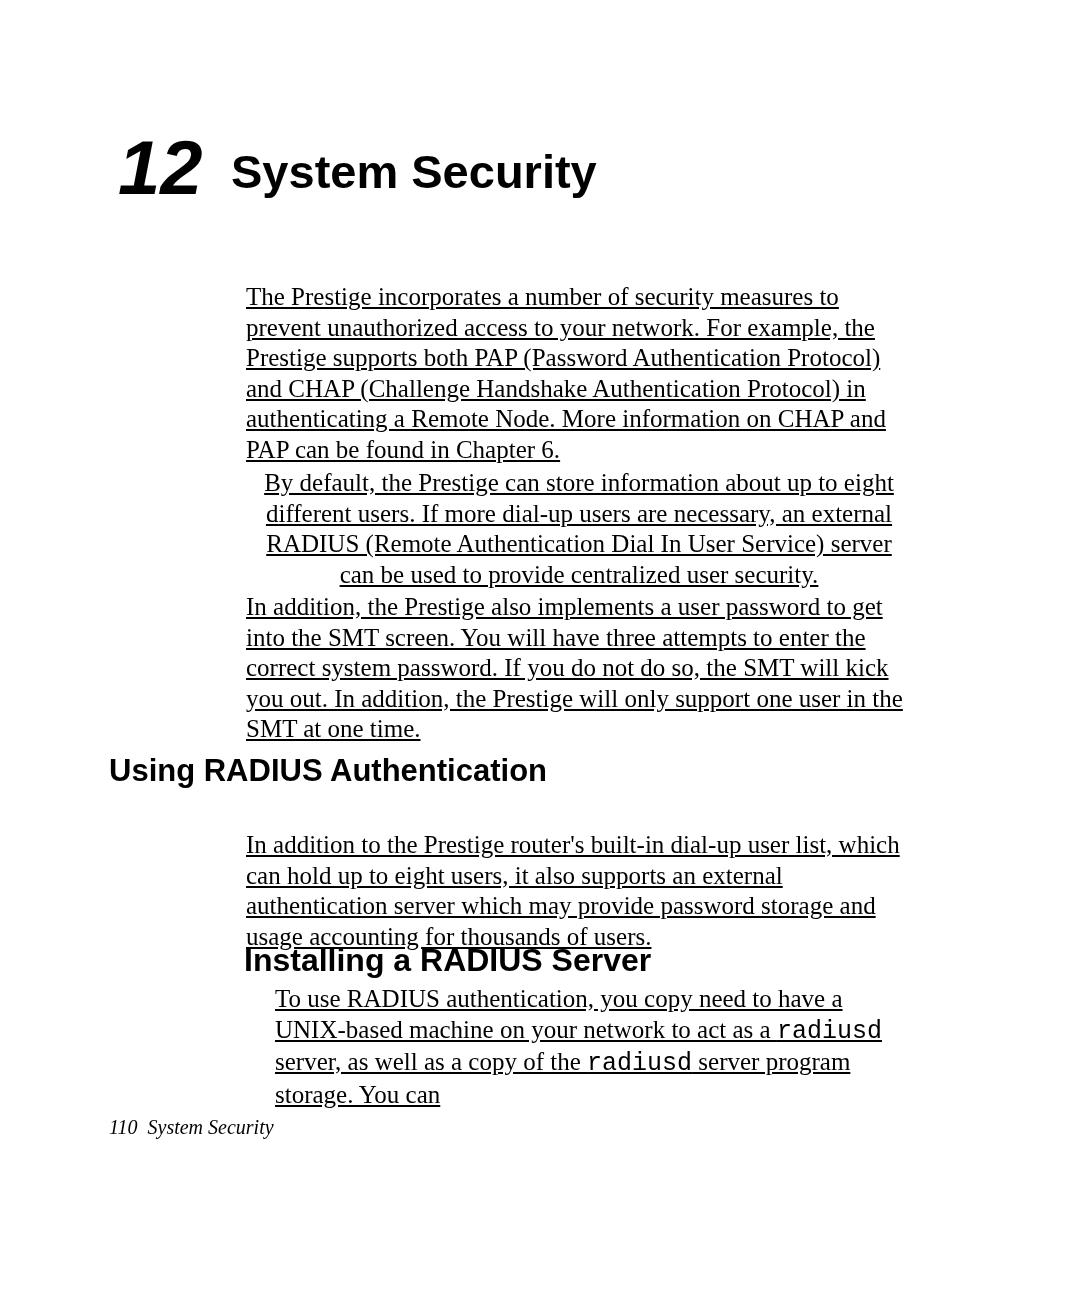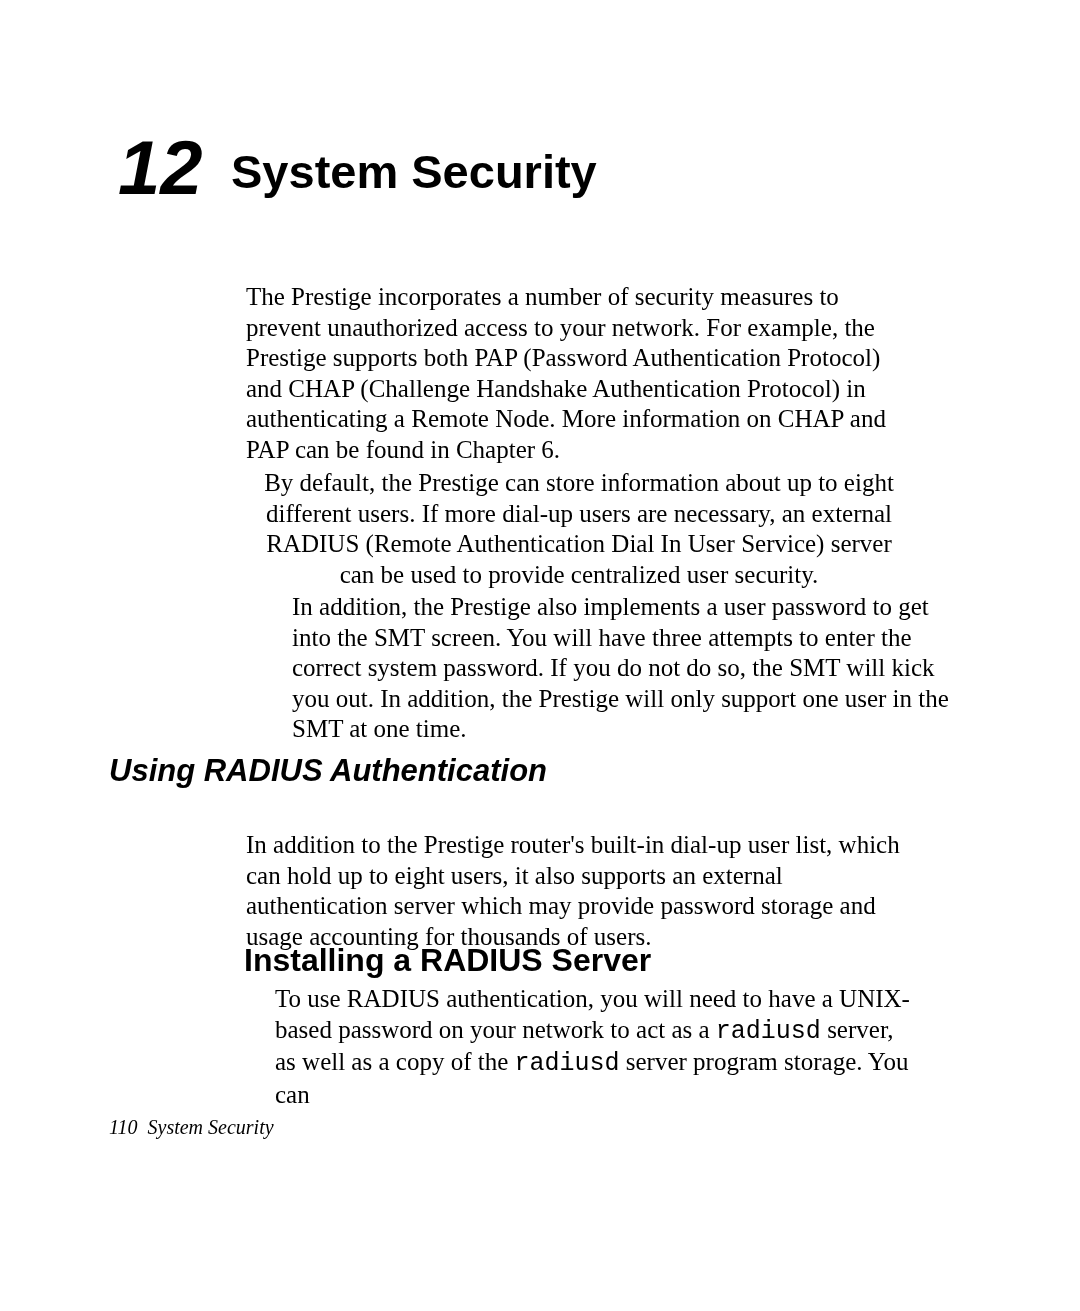--- a/index.html
+++ b/index.html
@@ -40,38 +40,38 @@
     margin-left: 24px;
     position: relative;
     top: -6px;
   }
   .body-block {
     position: absolute;
     left: 246px;
     width: 666px;
     font-size: 25px;
     line-height: 1.22;
+    text-decoration: underline;
   }
   .p1 { top: 282px; }
   .p2 { top: 468px; text-align: center; }
-  .p3 { top: 592px; margin-left: 46px; }
+  .p3 { top: 592px; }
   .p4 { top: 830px; }
   .p5 {
     top: 984px;
     left: 275px;
     width: 637px;
   }
   .h2 {
     position: absolute;
     left: 109px;
     top: 753px;
     font-family: Arial, Helvetica, sans-serif;
     font-weight: 700;
     font-size: 31px;
-    font-style: italic;
   }
   .h3 {
     position: absolute;
     left: 244px;
     top: 942px;
     font-family: Arial, Helvetica, sans-serif;
     font-weight: 700;
     font-size: 32px;
   }
   .footer {
@@ -100,20 +100,20 @@
   <div class="body-block p2">By default, the Prestige can store information about up to eight different users. If more dial-up users are necessary, an external RADIUS (Remote Authentication Dial In User Service) server can be used to provide centralized user security.</div>
   <div class="body-block p3">In addition, the Prestige also implements a user password to get into the SMT screen. You will have three attempts to enter the correct system password. If you do not do so, the SMT will kick you out. In addition, the Prestige will only support one user in the SMT at one time.</div>
 
   <div class="h2">Using RADIUS Authentication</div>
 
   <div class="body-block p4">In addition to the Prestige router's built-in dial-up user list, which can hold up to eight users, it also supports an external authentication server which may provide password storage and usage accounting for thousands of users.</div>
 
   <div class="h3">Installing a RADIUS Server</div>
 
   <div class="body-block p5">
-    <span>To use RADIUS authentication, you will need to have a UNIX-based password on your network to act as a </span><span class="mono">radiusd</span><span> server, as well as a copy of the </span><span class="mono">radiusd</span><span> server program storage. You can</span>
+    <span>To use RADIUS authentication, you copy need to have a UNIX-based machine on your network to act as a </span><span class="mono">radiusd</span><span> server, as well as a copy of the </span><span class="mono">radiusd</span><span> server program storage. You can</span>
   </div>
 
   <div class="footer">
     <span>110</span>&nbsp;&nbsp;<span>System Security</span>
   </div>
 
 </div>
 
 </body></html>

